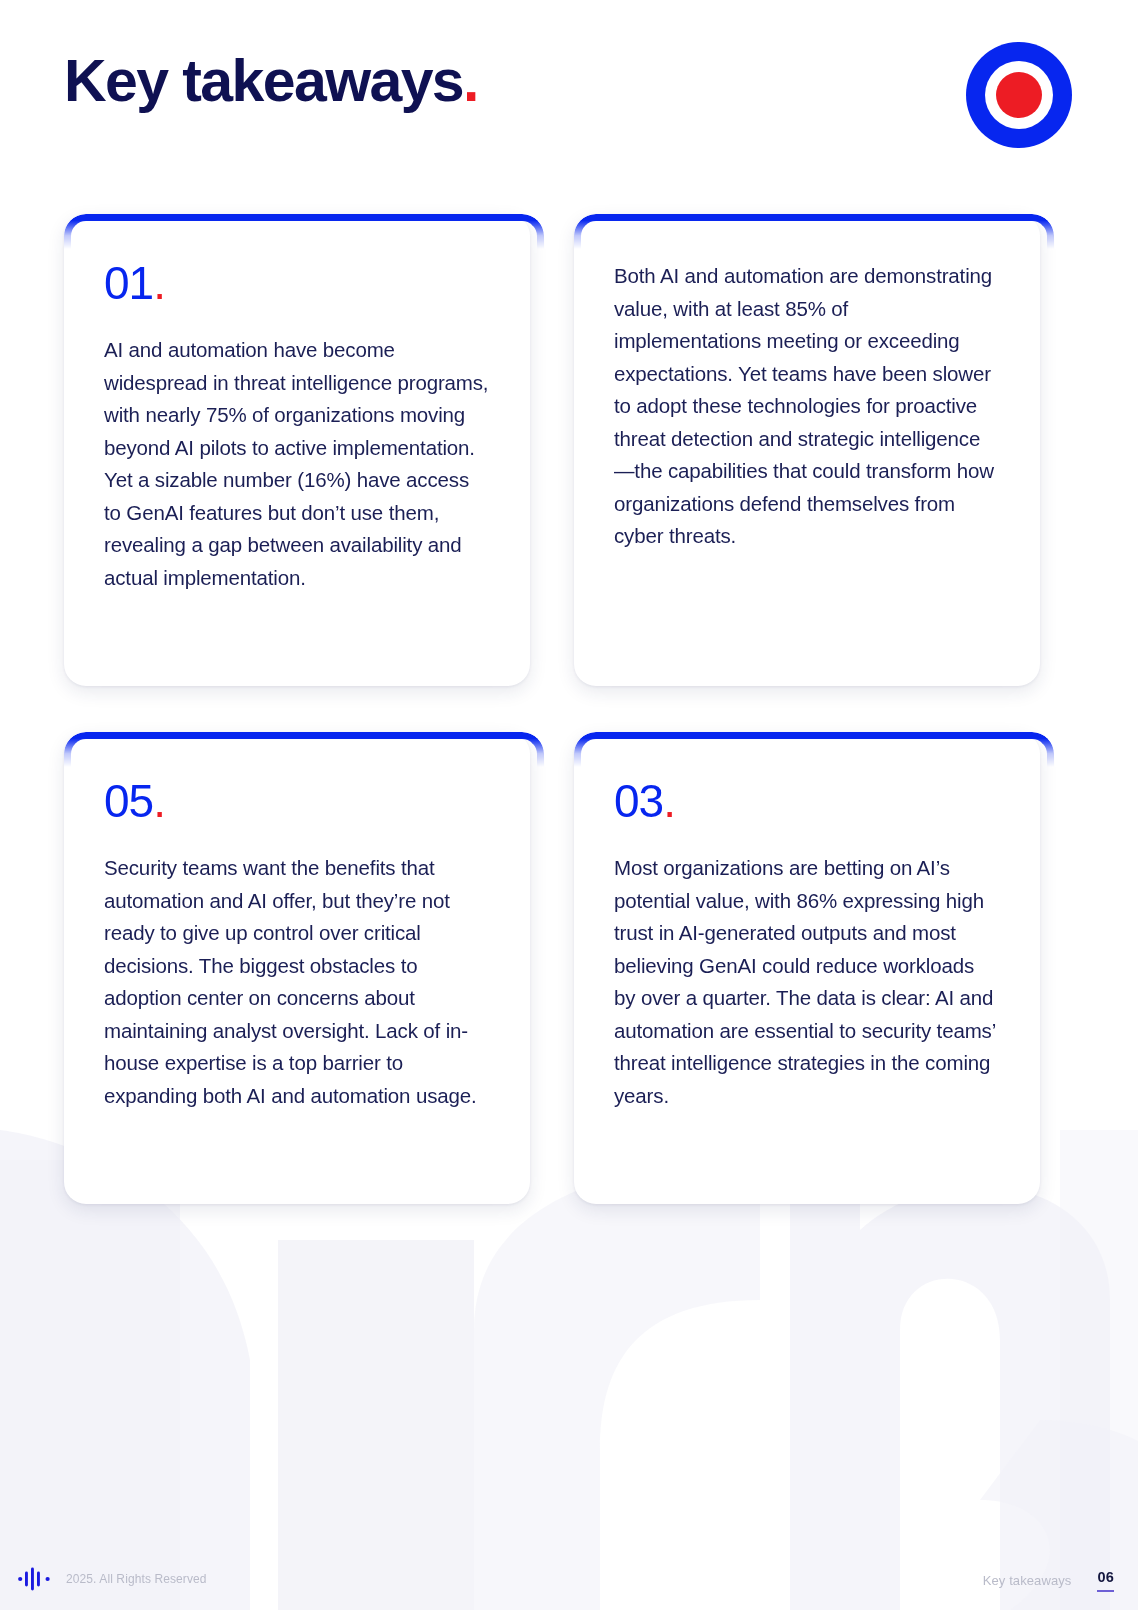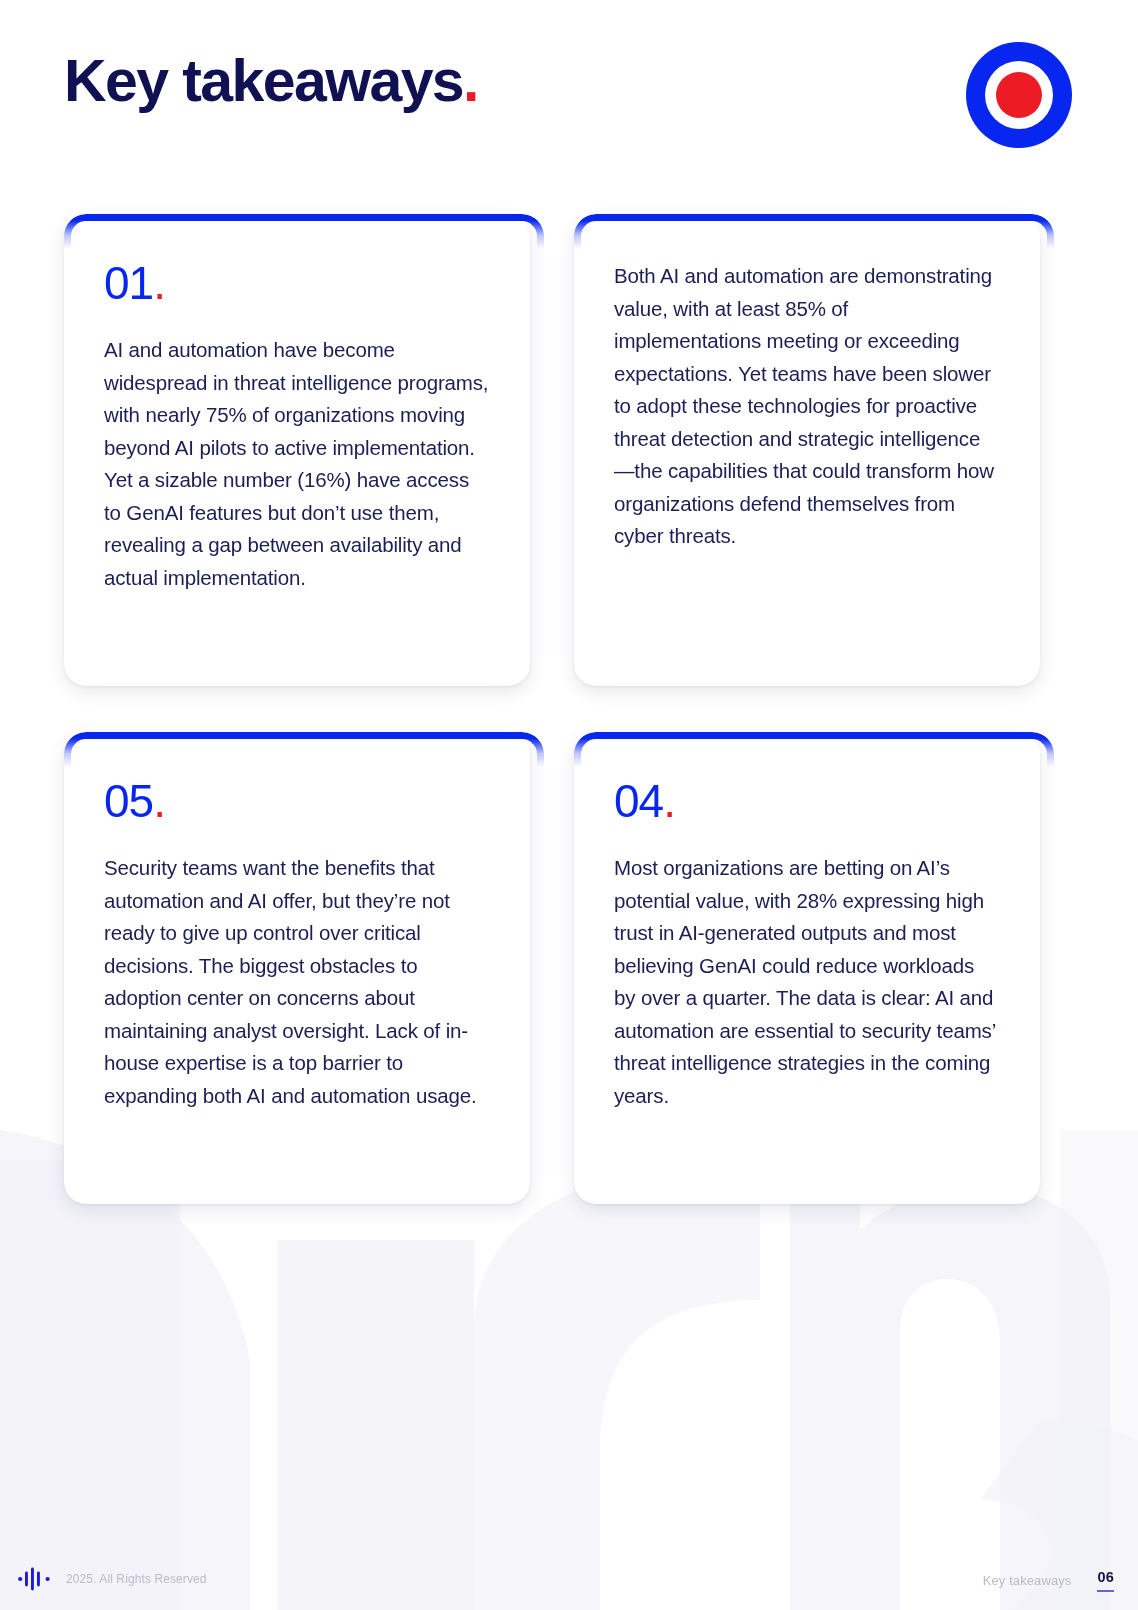--- a/index.html
+++ b/index.html
@@ -249,23 +249,23 @@
 
     <div class="card">
       <div class="card-number">
         <span>05</span><span class="dot">.</span>
       </div>
       <p class="card-body">Security teams want the benefits that automation and AI offer, but they’re not ready to give up control over critical decisions. The biggest obstacles to adoption center on concerns about maintaining analyst oversight. Lack of in-house expertise is a top barrier to expanding both AI and automation usage.</p>
     </div>
 
     <div class="card">
       <div class="card-number">
-        <span>04</span><span class="dot">.</span>
-      </div>
-      <p class="card-body">Most organizations are betting on AI’s potential value, with 28% expressing high trust in AI-generated outputs and most believing GenAI could reduce workloads by over a quarter. The data is clear: AI and automation are essential to security teams’ threat intelligence strategies in the coming years.</p>
+        <span>03</span><span class="dot">.</span>
+      </div>
+      <p class="card-body">Most organizations are betting on AI’s potential value, with 86% expressing high trust in AI-generated outputs and most believing GenAI could reduce workloads by over a quarter. The data is clear: AI and automation are essential to security teams’ threat intelligence strategies in the coming years.</p>
     </div>
 
   </div>
 
   <div id="footer">
 
     <div id="footer-left">
       <svg id="footer-mark" viewBox="0 0 34 26" xmlns="http://www.w3.org/2000/svg" aria-hidden="true">
         <circle cx="2.2" cy="13" r="2.1" fill="#1a1ae0"></circle>
         <rect x="7" y="5.5" width="2.9" height="15" rx="1.45" fill="#1a1ae0"></rect>

